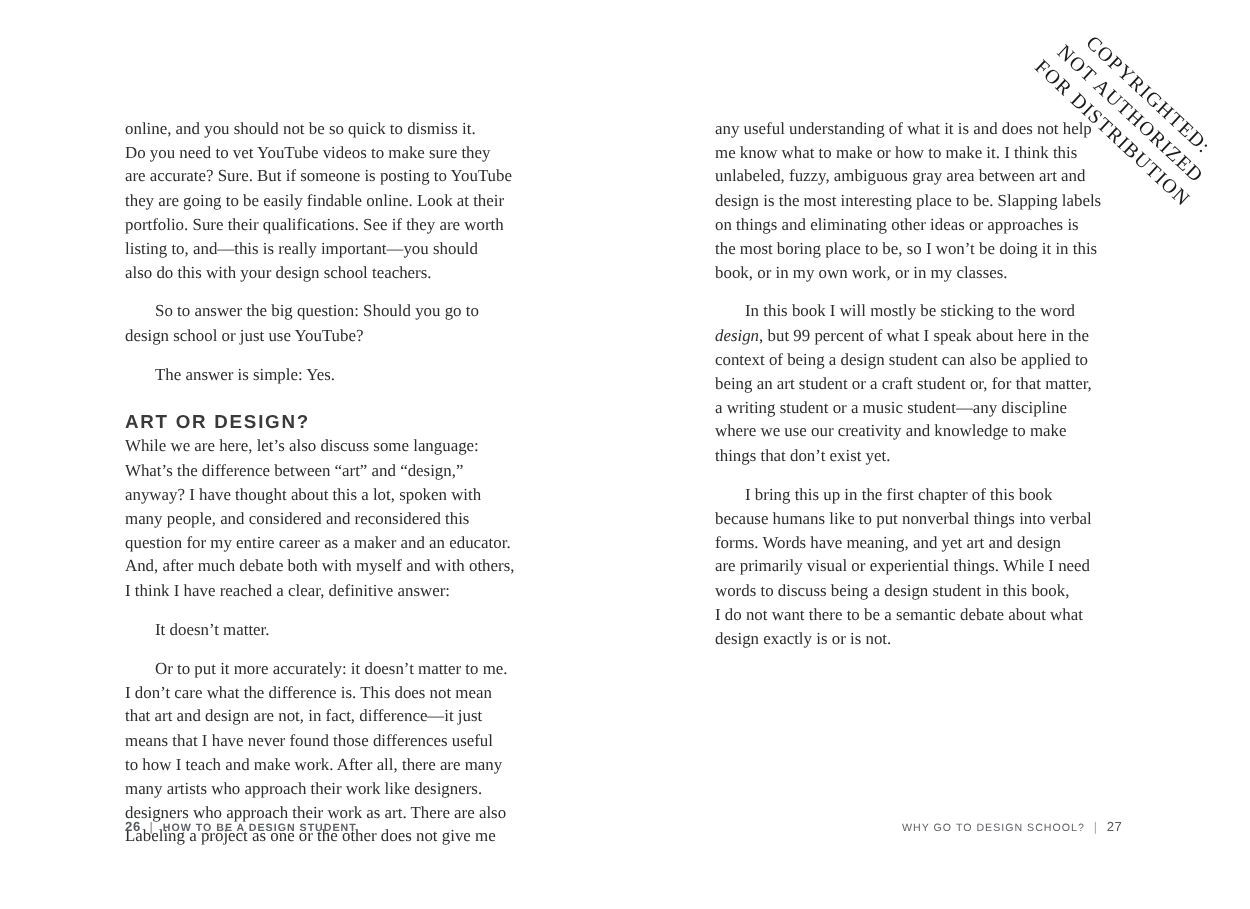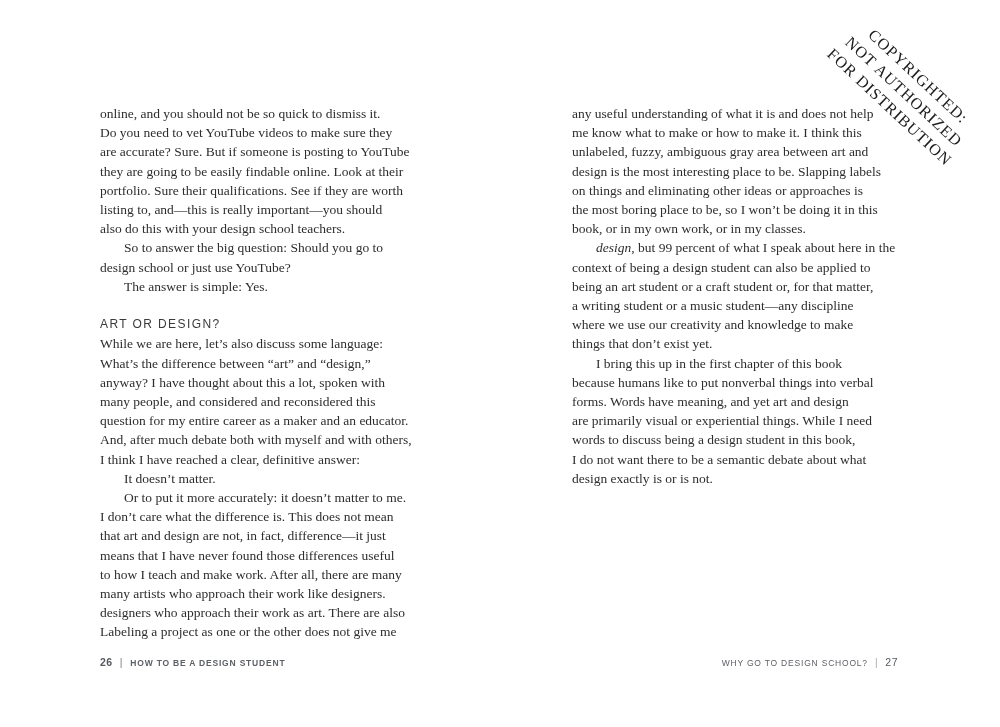--- a/index.html
+++ b/index.html
@@ -5,35 +5,35 @@
   html,body{margin:0;padding:0;background:#ffffff;}
   .screen{
     position:relative;
     width:1000px;height:727px;
     background:#ffffff;
     overflow:hidden;
     font-family:"Liberation Serif", serif;
   }
   .col{
     position:absolute;
-    top:104px;
+    top:93px;
     width:372px;
     color:#2d2d2d;
     font-size:13.5px;
     line-height:19.2px;
   }
   .col-left{left:100px;}
   .col-right{left:572px;}
   .line{white-space:nowrap;}
-  .para.indent .line:first-child{padding-left:24px;}
+  .para.indent .line:first-child{padding-left:24px;margin-top:12px;}
   .i{font-style:italic;}
   .heading{
     font-family:"Liberation Sans", sans-serif;
-    font-size:12px;
-    font-weight:400;
+    font-size:15px;
+    font-weight:700;
     letter-spacing:1.4px;
     color:#3a3a3a;
     line-height:19.2px;
     margin:19.2px 0 0 0;
   }
   .watermark{
     position:absolute;
     left:791px;top:60px;
     width:226px;
     text-align:center;
@@ -111,20 +111,21 @@
     <div class="para">
       <div class="line">any useful understanding of what it is and does not help</div>
       <div class="line">me know what to make or how to make it. I think this</div>
       <div class="line">unlabeled, fuzzy, ambiguous gray area between art and</div>
       <div class="line">design is the most interesting place to be. Slapping labels</div>
       <div class="line">on things and eliminating other ideas or approaches is</div>
       <div class="line">the most boring place to be, so I won’t be doing it in this</div>
       <div class="line">book, or in my own work, or in my classes.</div>
     </div>
     <div class="para indent">
+      <div class="line">In this book I will mostly be sticking to the word</div>
       <div class="line"><span class="i">design</span><span>, but 99 percent of what I speak about here in the</span></div>
       <div class="line">context of being a design student can also be applied to</div>
       <div class="line">being an art student or a craft student or, for that matter,</div>
       <div class="line">a writing student or a music student—any discipline</div>
       <div class="line">where we use our creativity and knowledge to make</div>
       <div class="line">things that don’t exist yet.</div>
     </div>
     <div class="para indent">
       <div class="line">I bring this up in the first chapter of this book</div>
       <div class="line">because humans like to put nonverbal things into verbal</div>

